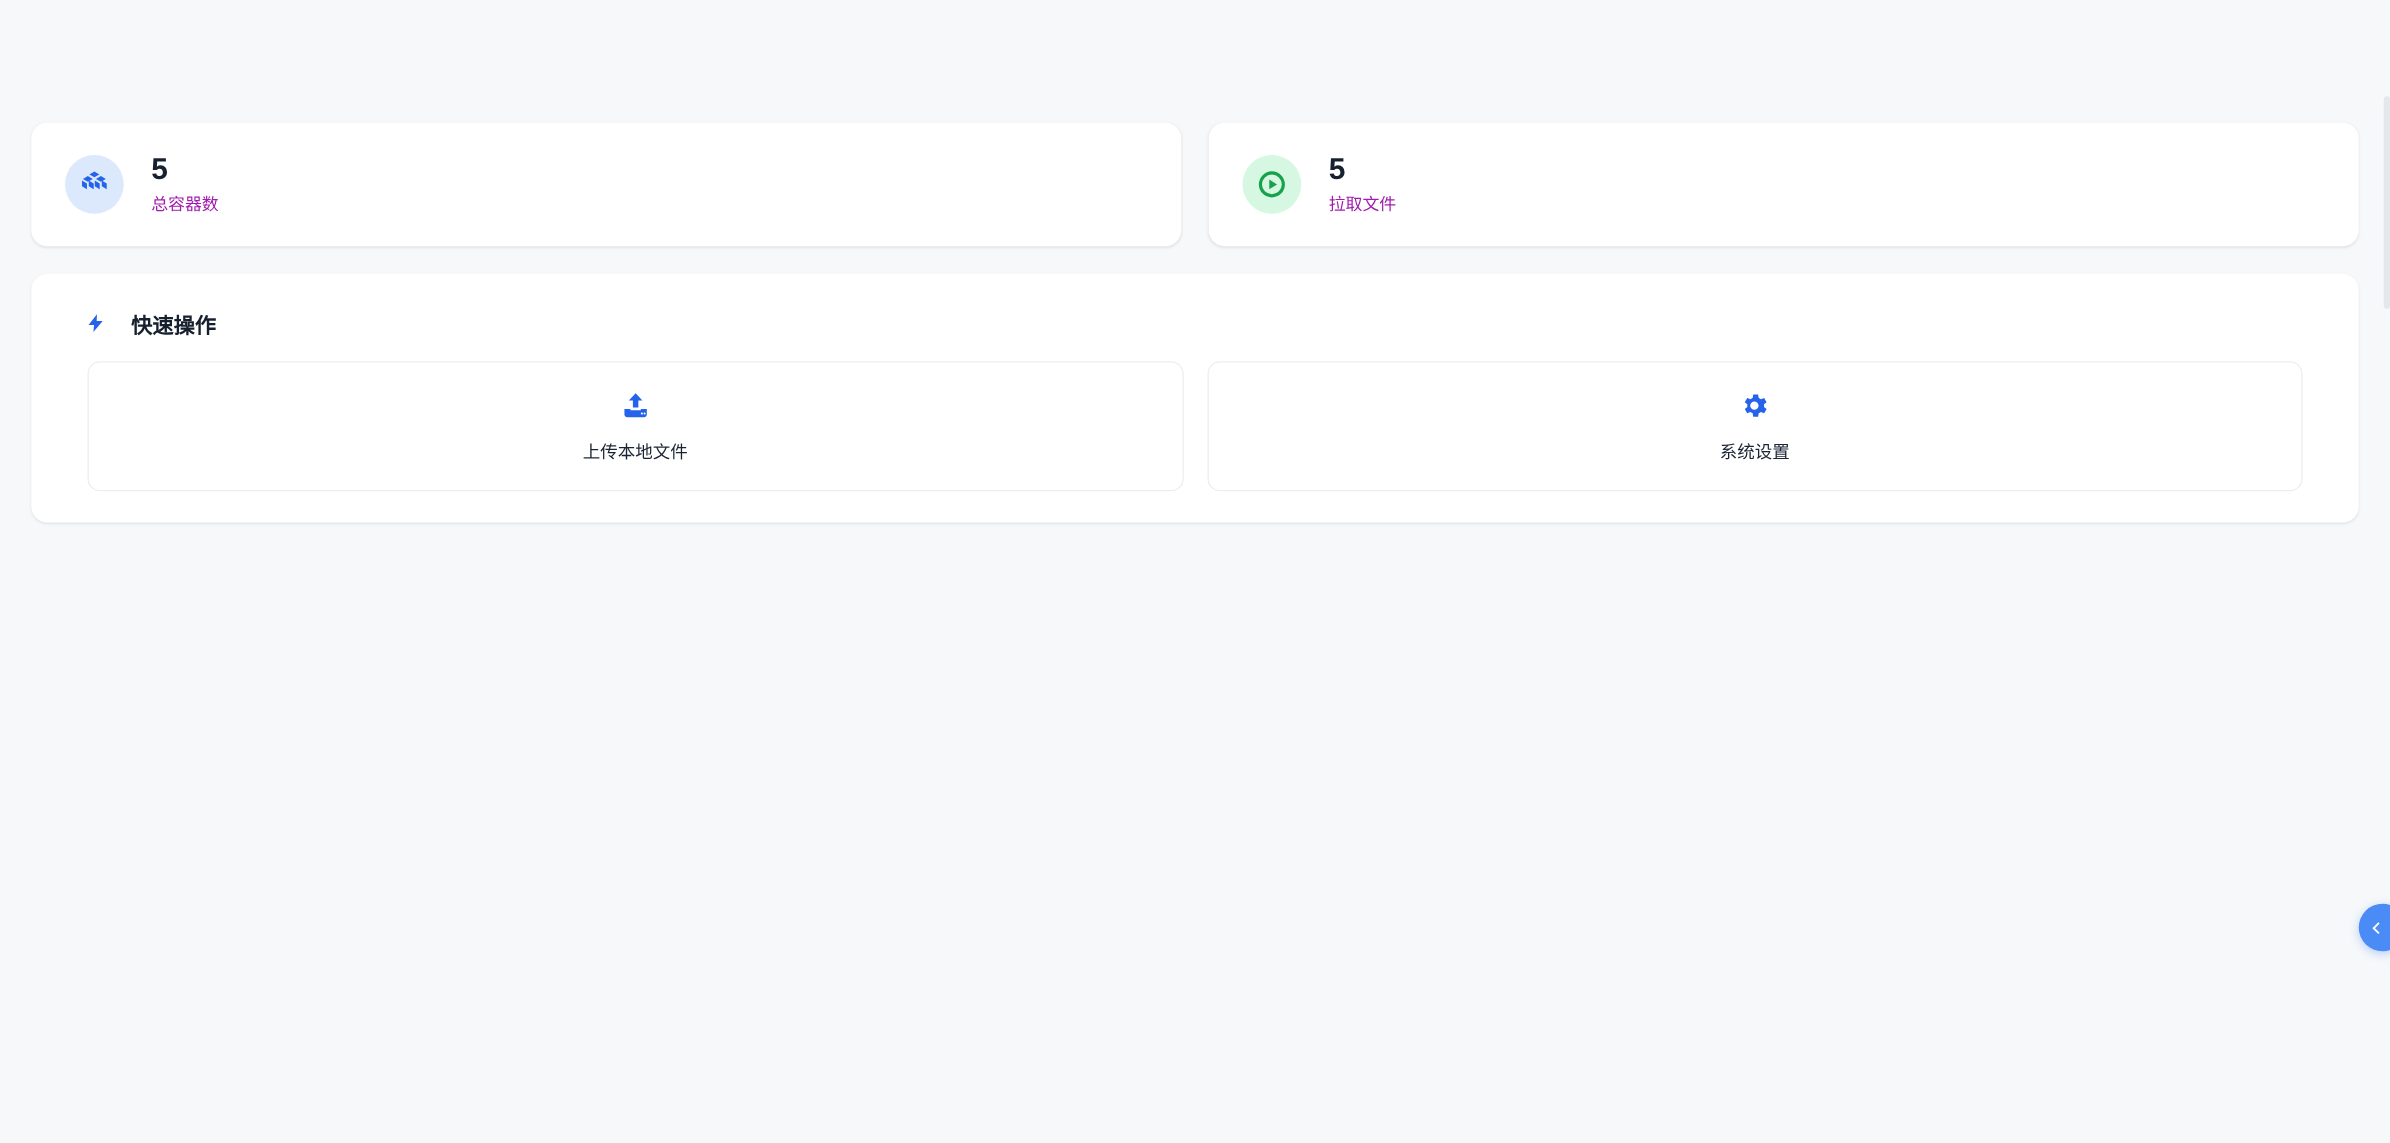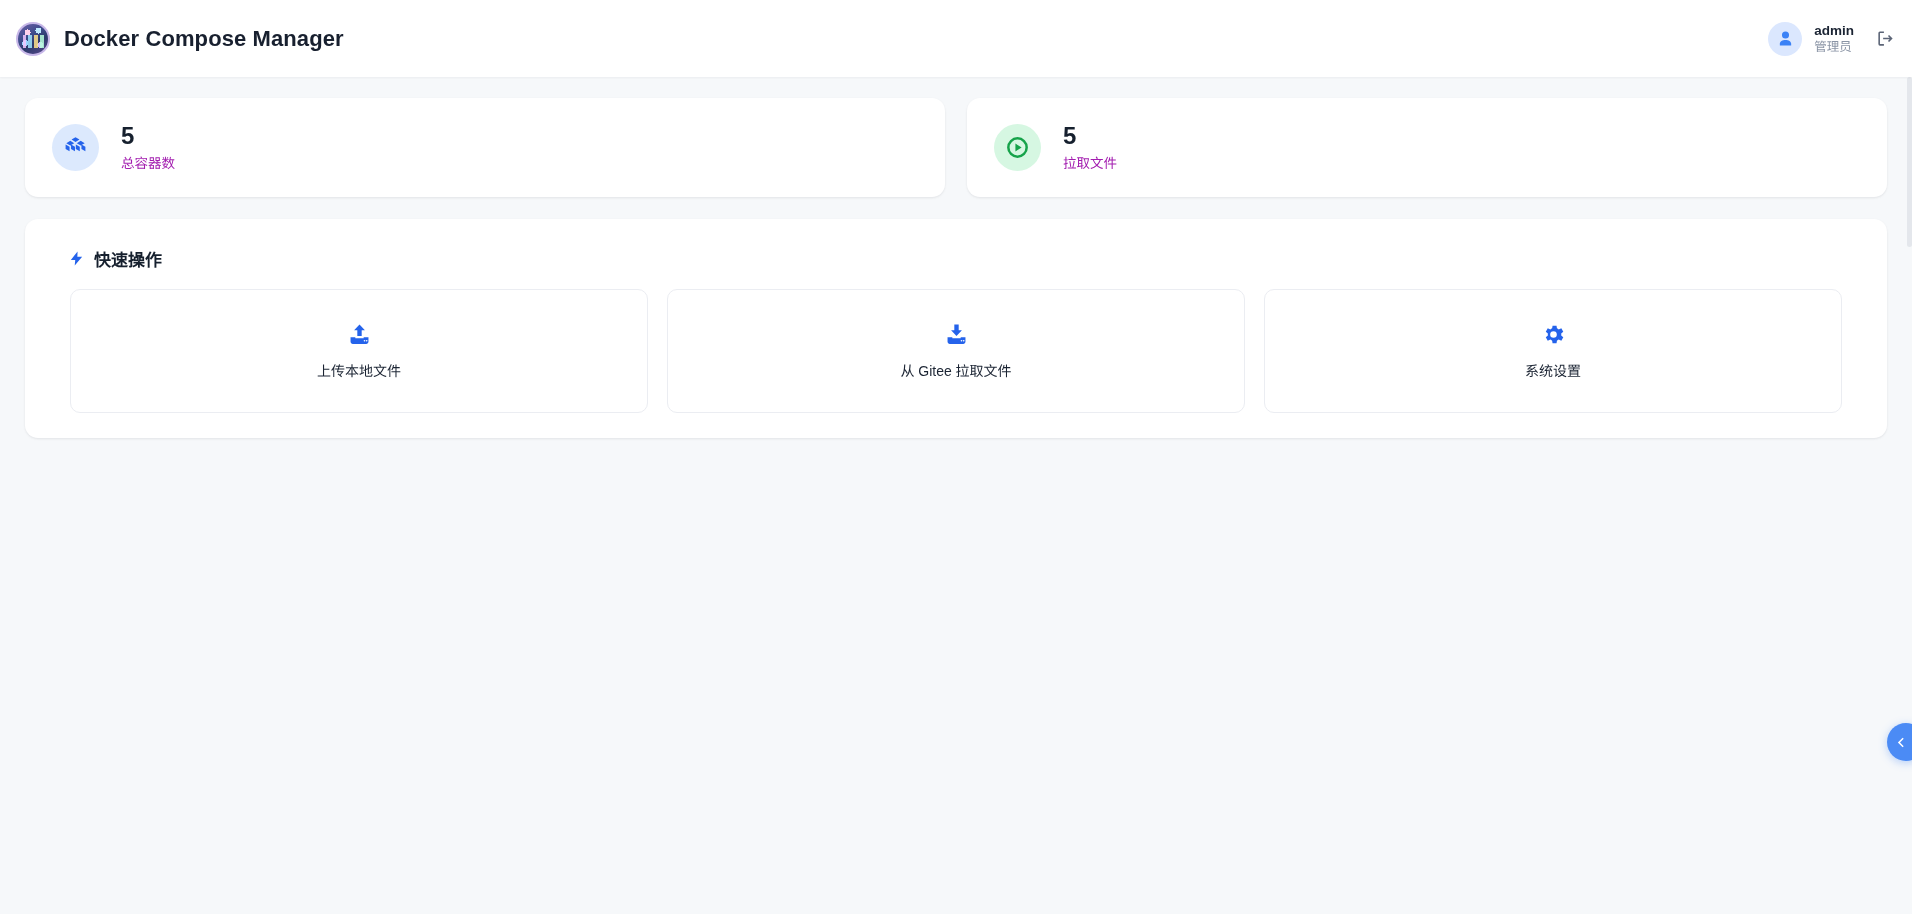--- a/index.html
+++ b/index.html
@@ -96,27 +96,27 @@
   .stat-label { font-size: 13.5px; color: #a21caf; }
 
   
   .quick-panel {
     margin: 22px 25px 0 25px;
     background: #ffffff;
     border-radius: 13px;
     box-shadow: 0 1px 3px rgba(16,24,40,0.06), 0 1px 2px rgba(16,24,40,0.03);
     padding: 22px 22px 25px 22px;
   }
-  .quick-head { display: flex; align-items: center; gap: 9px; margin: 5px 0 18px 21px; }
+  .quick-head { display: flex; align-items: center; gap: 20px; margin: 5px 0 18px 21px; }
   .bolt-icon svg { width: 17px; height: 17px; fill: #2563eb; display: block; }
   .quick-title { font-size: 17px; font-weight: 700; color: #16202e; }
 
   .actions-grid { display: flex; gap: 19px; padding: 0 23px; }
   .action-card {
-    flex: 1 1 0; height: 124px;
+    flex: 1 1 0; height: 104px;
     border: 1px solid #ebedf2;
     border-radius: 10px;
     background: #ffffff;
     display: flex; flex-direction: column;
     align-items: center; justify-content: center; gap: 13px;
     cursor: pointer;
   }
   .action-icon svg { width: 25px; height: 25px; fill: #2563eb; display: block; }
   .action-label { font-size: 14px; color: #1b2433; font-weight: 500; }
 
@@ -135,45 +135,20 @@
   .scroll-sliver {
     position: absolute; right: 0; top: 77px; width: 5px; height: 170px;
     background: #e4e7ec; border-radius: 3px; z-index: 5;
   }
 </style>
 </head>
 <body>
 
 <div class="app">
 
-  <div class="header">
-    <div class="brand">
-      <div class="logo"></div>
-      <div class="brand-title">Docker Compose Manager</div>
-    </div>
-
-    <div class="header-right">
-      <div class="user-box">
-        <div class="avatar">
-          <svg viewBox="0 0 24 24">
-            <path d="M12 12a5 5 0 1 0 0-10 5 5 0 0 0 0 10zm0 2c-4.4 0-8 2.3-8 5.2V22h16v-2.8c0-2.9-3.6-5.2-8-5.2z"></path>
-          </svg>
-        </div>
-        <div class="user-meta">
-          <span class="user-name">admin</span>
-          <span class="user-role">管理员</span>
-        </div>
-      </div>
-      <button class="logout-btn">
-        <svg viewBox="0 0 24 24">
-          <path d="M10 3H5a2 2 0 0 0-2 2v14a2 2 0 0 0 2 2h5v-2H5V5h5V3zm6.5 4.5-1.4 1.4 2.1 2.1H9v2h8.2l-2.1 2.1 1.4 1.4L21 12l-4.5-4.5z"></path>
-        </svg>
-      </button>
-    </div>
-  </div>
 
   <div class="scroll-sliver"></div>
 
   <div class="content">
 
     <div class="stats-row">
 
       <div class="stat-card">
         <div class="stat-icon blue">
           <svg viewBox="0 0 24 24">
@@ -214,28 +189,20 @@
 
         <div class="action-card">
           <span class="action-icon">
             <svg viewBox="0 0 24 24">
                 <path d="M12 2.5 6.8 8h3.1v5.4h4.2V8h3.1L12 2.5zM3.4 14.6v4.3c0 1.2 1 2.1 2.2 2.1h12.8c1.2 0 2.2-.9 2.2-2.1v-4.3h-4.6v.9H8v-.9H3.4zm13.4 2.6a.8.8 0 1 1 0 1.6.8.8 0 0 1 0-1.6zm2.1 0a.8.8 0 1 1 0 1.6.8.8 0 0 1 0-1.6z"></path>
               </svg>
           </span>
           <span class="action-label">上传本地文件</span>
         </div>
 
-        <div class="action-card">
-          <span class="action-icon">
-            <svg viewBox="0 0 24 24">
-                <path d="M9.9 2.5v5.4H6.8L12 13.4 17.2 7.9h-3.1V2.5H9.9zM3.4 14.6v4.3c0 1.2 1 2.1 2.2 2.1h12.8c1.2 0 2.2-.9 2.2-2.1v-4.3h-4.6v.9H8v-.9H3.4zm13.4 2.6a.8.8 0 1 1 0 1.6.8.8 0 0 1 0-1.6zm2.1 0a.8.8 0 1 1 0 1.6.8.8 0 0 1 0-1.6z"></path>
-              </svg>
-          </span>
-          <span class="action-label">从 Gitee 拉取文件</span>
-        </div>
 
 
         <div class="action-card">
           <span class="action-icon">
             <svg viewBox="0 0 24 24">
                 <path d="M19.4 13a7.8 7.8 0 0 0 0-2l2-1.6-1.9-3.3-2.5 1a7.6 7.6 0 0 0-1.7-1l-.4-2.6h-3.8l-.4 2.6c-.6.2-1.2.6-1.7 1l-2.5-1L4.6 9.4 6.6 11a7.8 7.8 0 0 0 0 2l-2 1.6 1.9 3.3 2.5-1c.5.4 1.1.8 1.7 1l.4 2.6h3.8l.4-2.6c.6-.2 1.2-.6 1.7-1l2.5 1 1.9-3.3-2-1.6zM12 15.2A3.2 3.2 0 1 1 12 8.8a3.2 3.2 0 0 1 0 6.4z"></path>
               </svg>
           </span>
           <span class="action-label">系统设置</span>
         </div>

